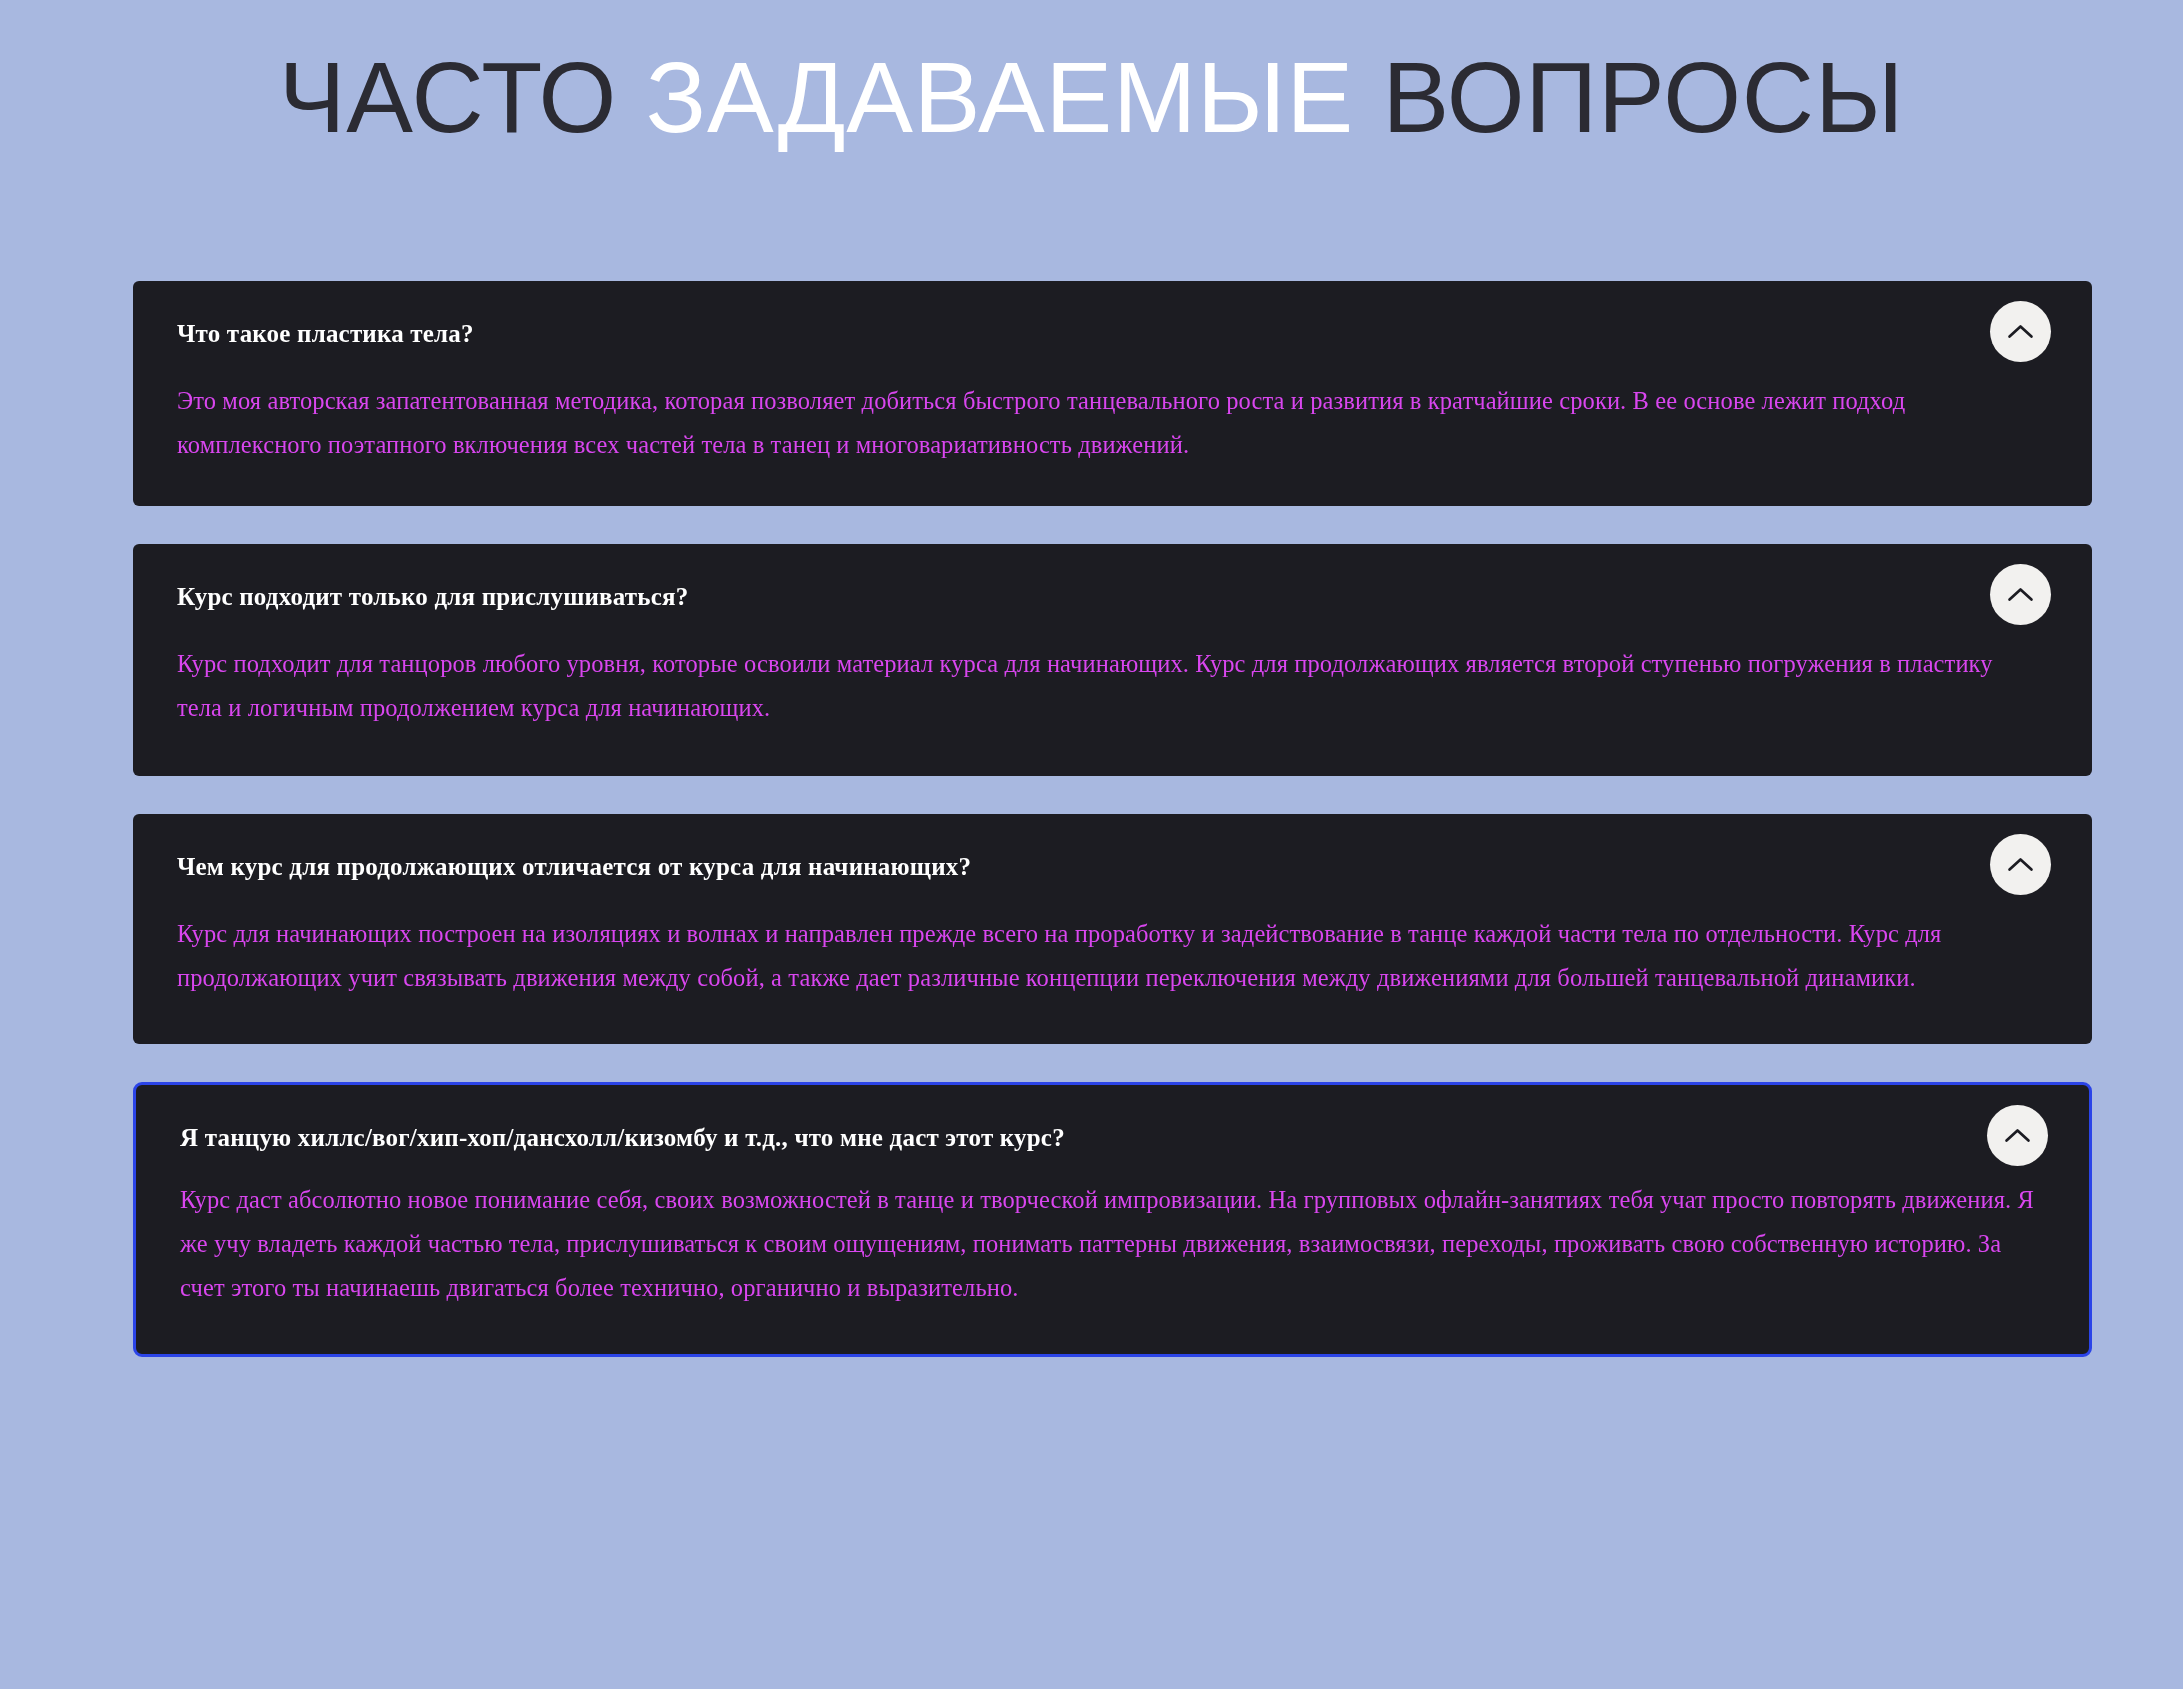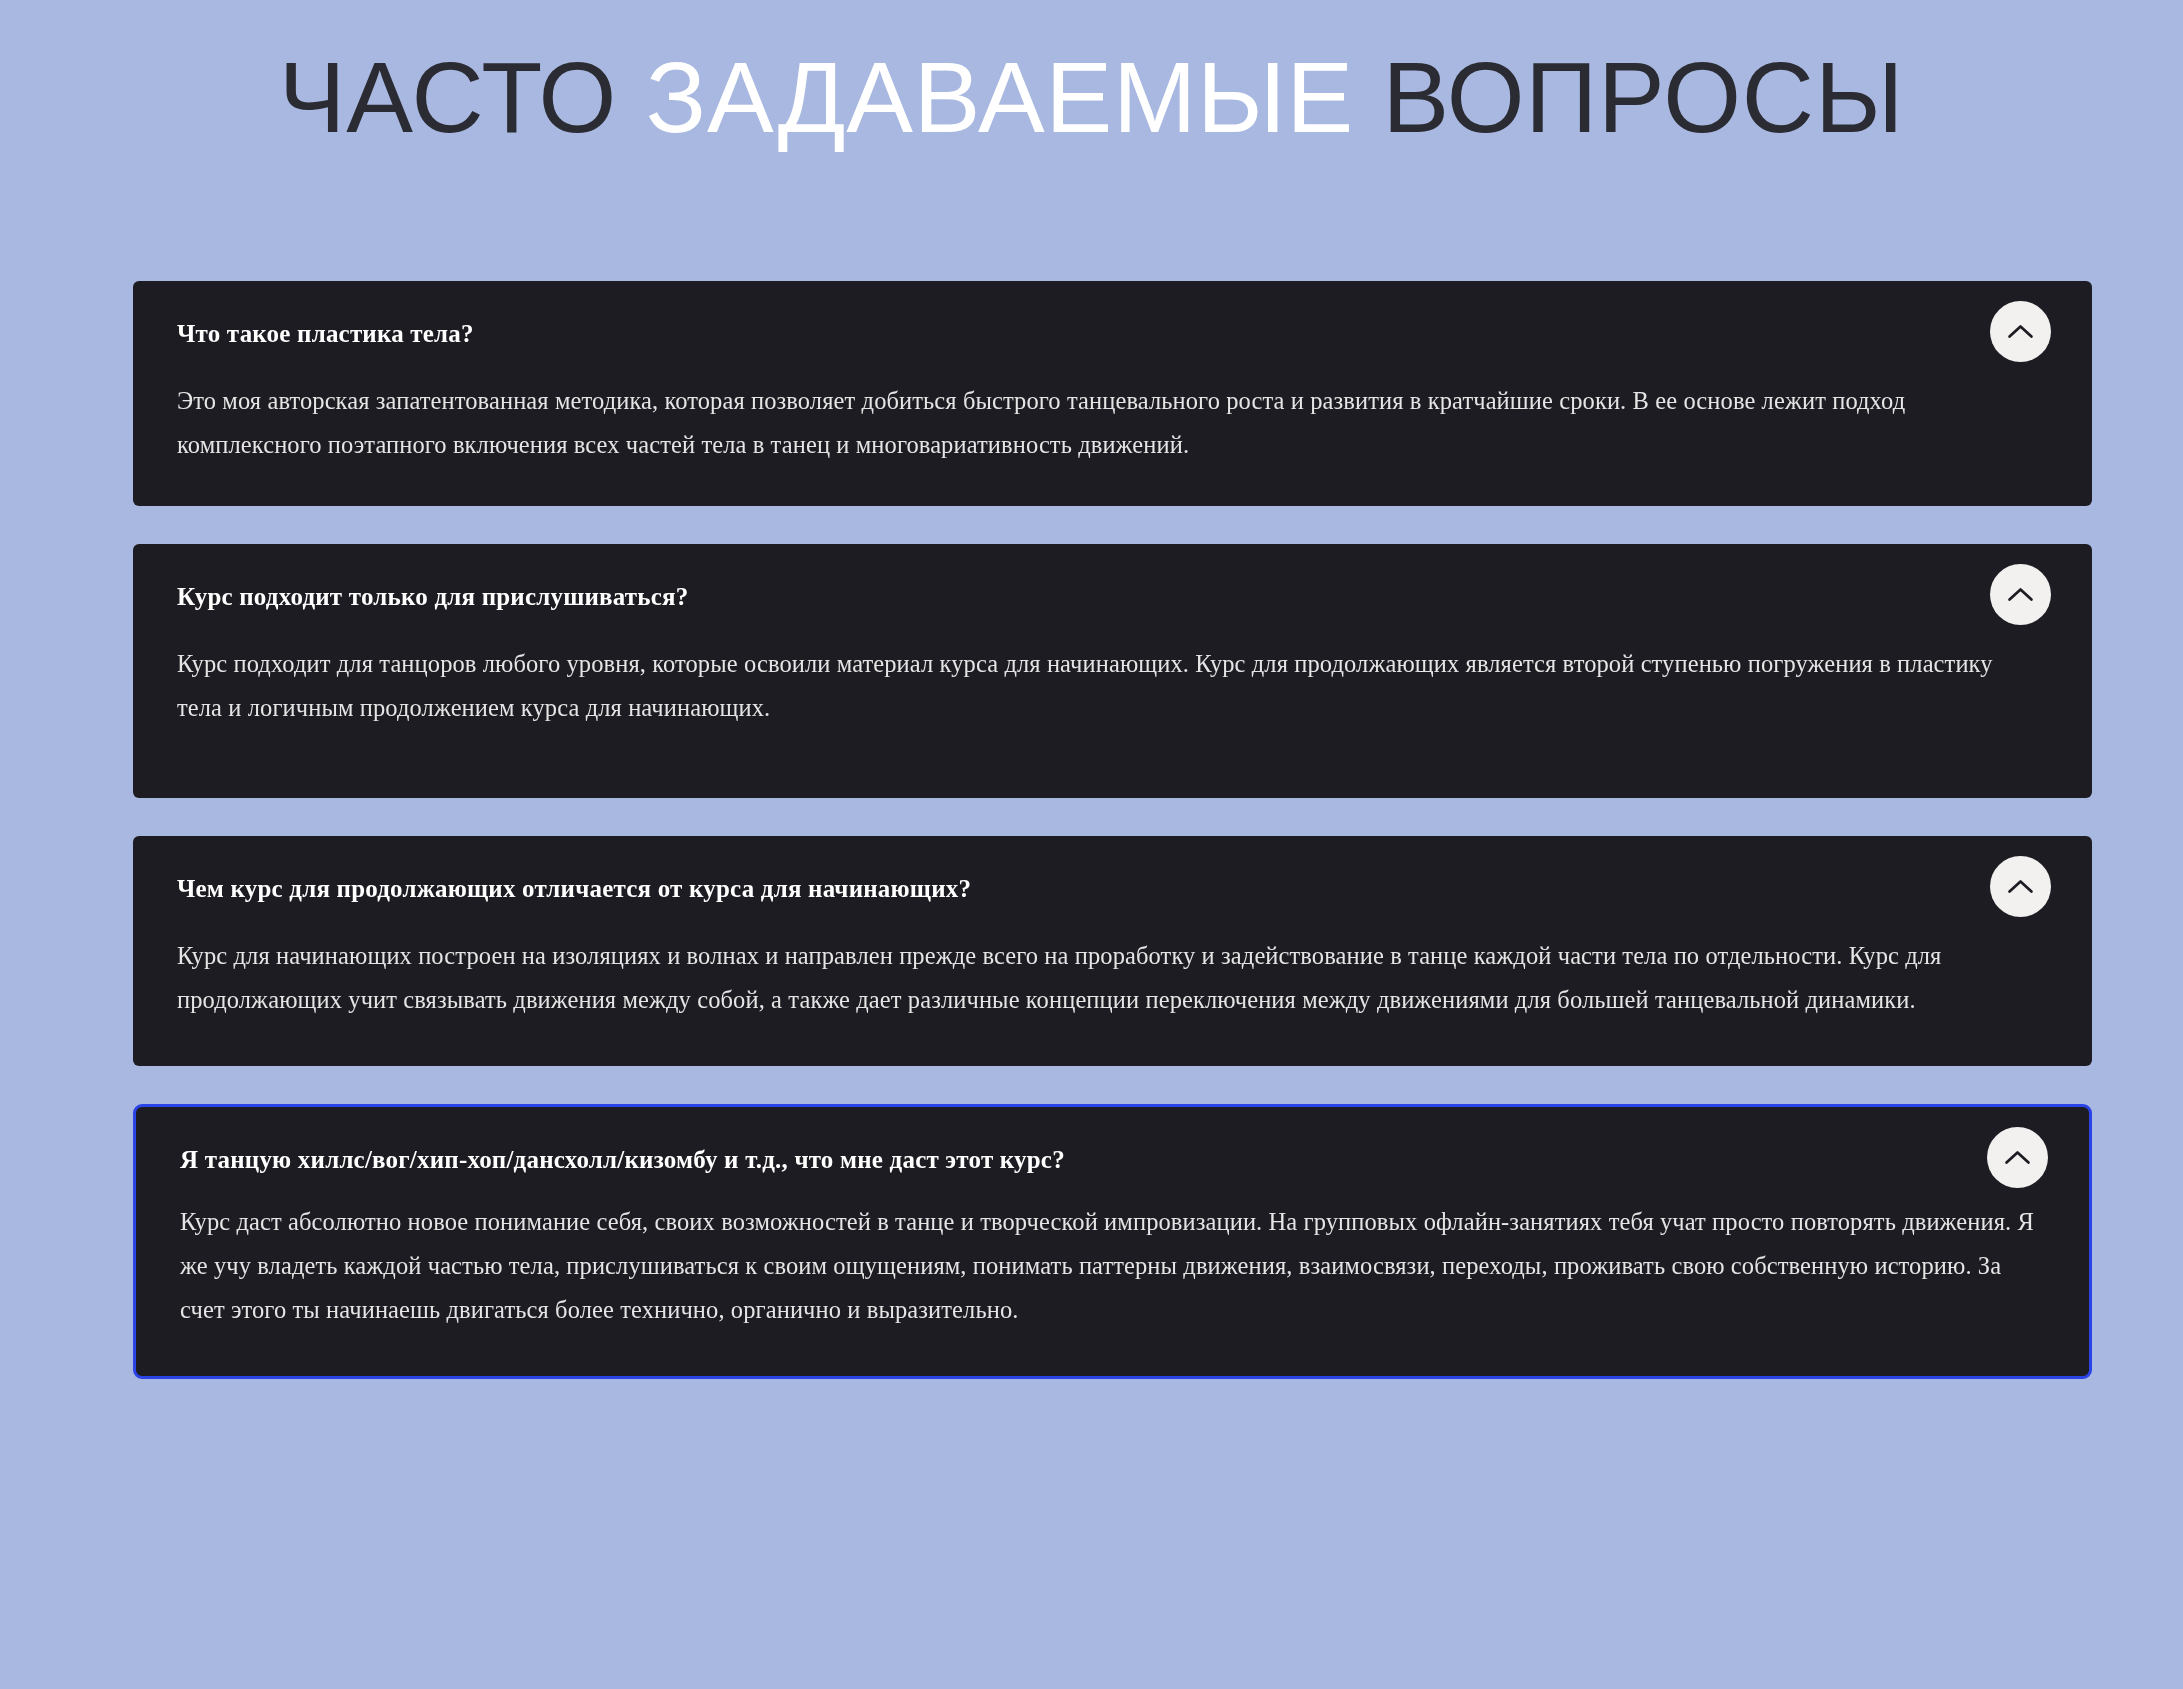--- a/index.html
+++ b/index.html
@@ -94,35 +94,35 @@
     justify-content: center;
     border: none;
     padding: 0;
     cursor: pointer;
   }
   .chevron-btn svg {
     display: block;
   }
 
   .faq-body {
-    color: #e5e5e5;
+    color: #d946ef;
     font-family: "Liberation Serif", serif;
     font-size: 24.5px;
     line-height: 44px;
     padding: 17px 54px 44px 44px;
     letter-spacing: 0.1px;
   }
 
   .faq-item.focused .faq-body {
     padding-top: 12px;
   }
 
   
   .faq-item[data-index="0"] .faq-body { padding-bottom: 39px; }
-  .faq-item[data-index="1"] .faq-body { padding-bottom: 68px; }
+  .faq-item[data-index="1"] .faq-body { padding-bottom: 46px; }
   .faq-item[data-index="2"] .faq-body { padding-bottom: 44px; }
 </style>
 </head>
 <body>
 
 <div class="page">
 
   <h1 class="faq-heading">
     <span>ЧАСТО </span><span class="hl">ЗАДАВАЕМЫЕ</span><span> ВОПРОСЫ</span>
   </h1>

